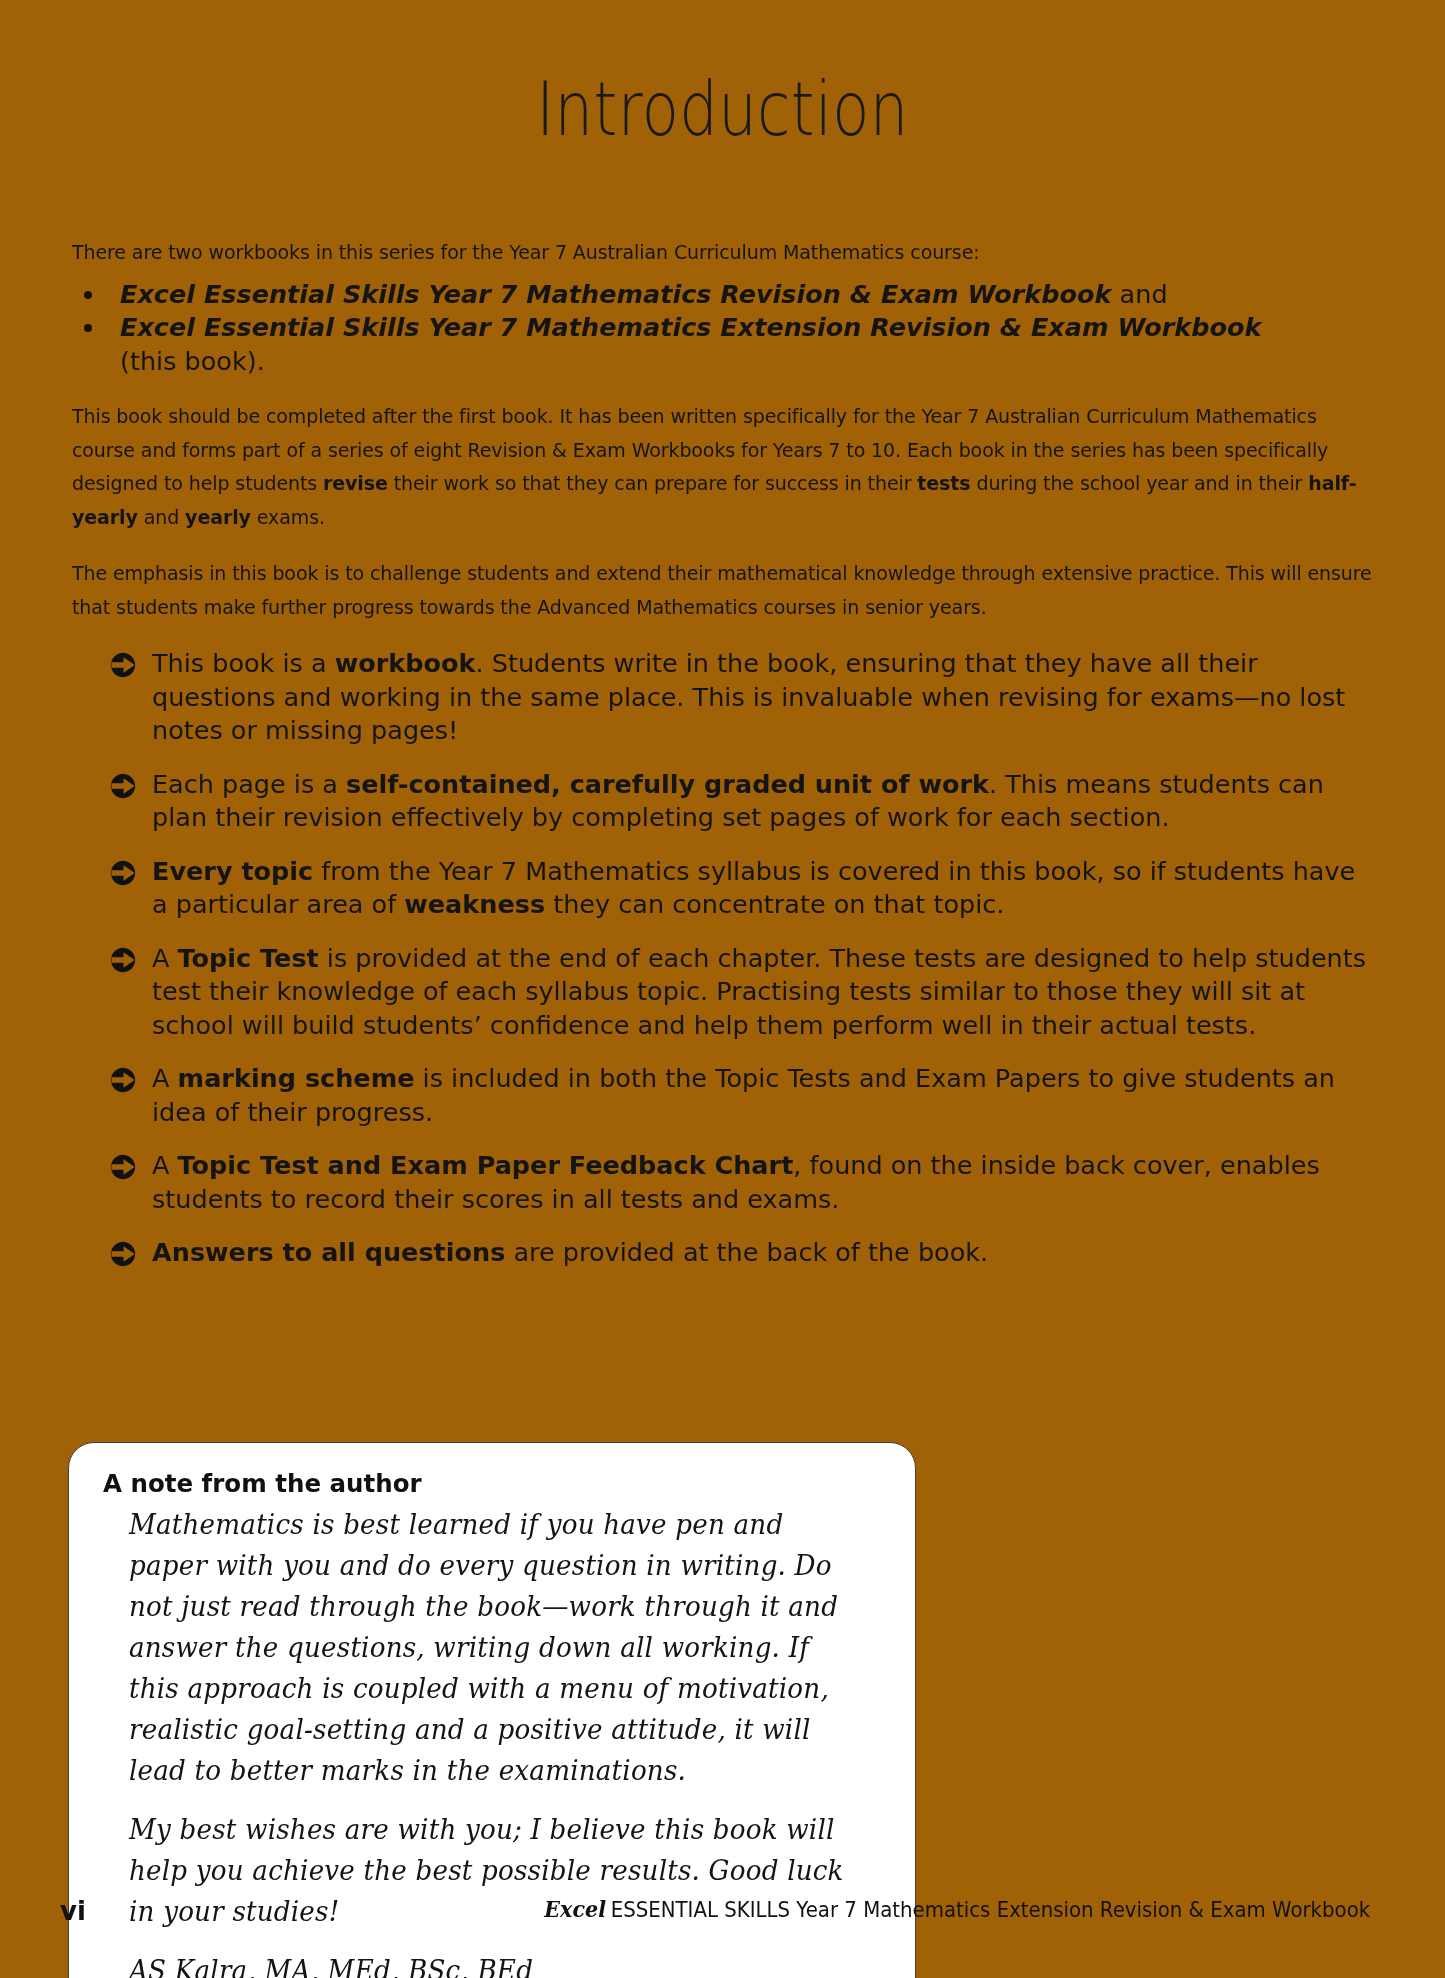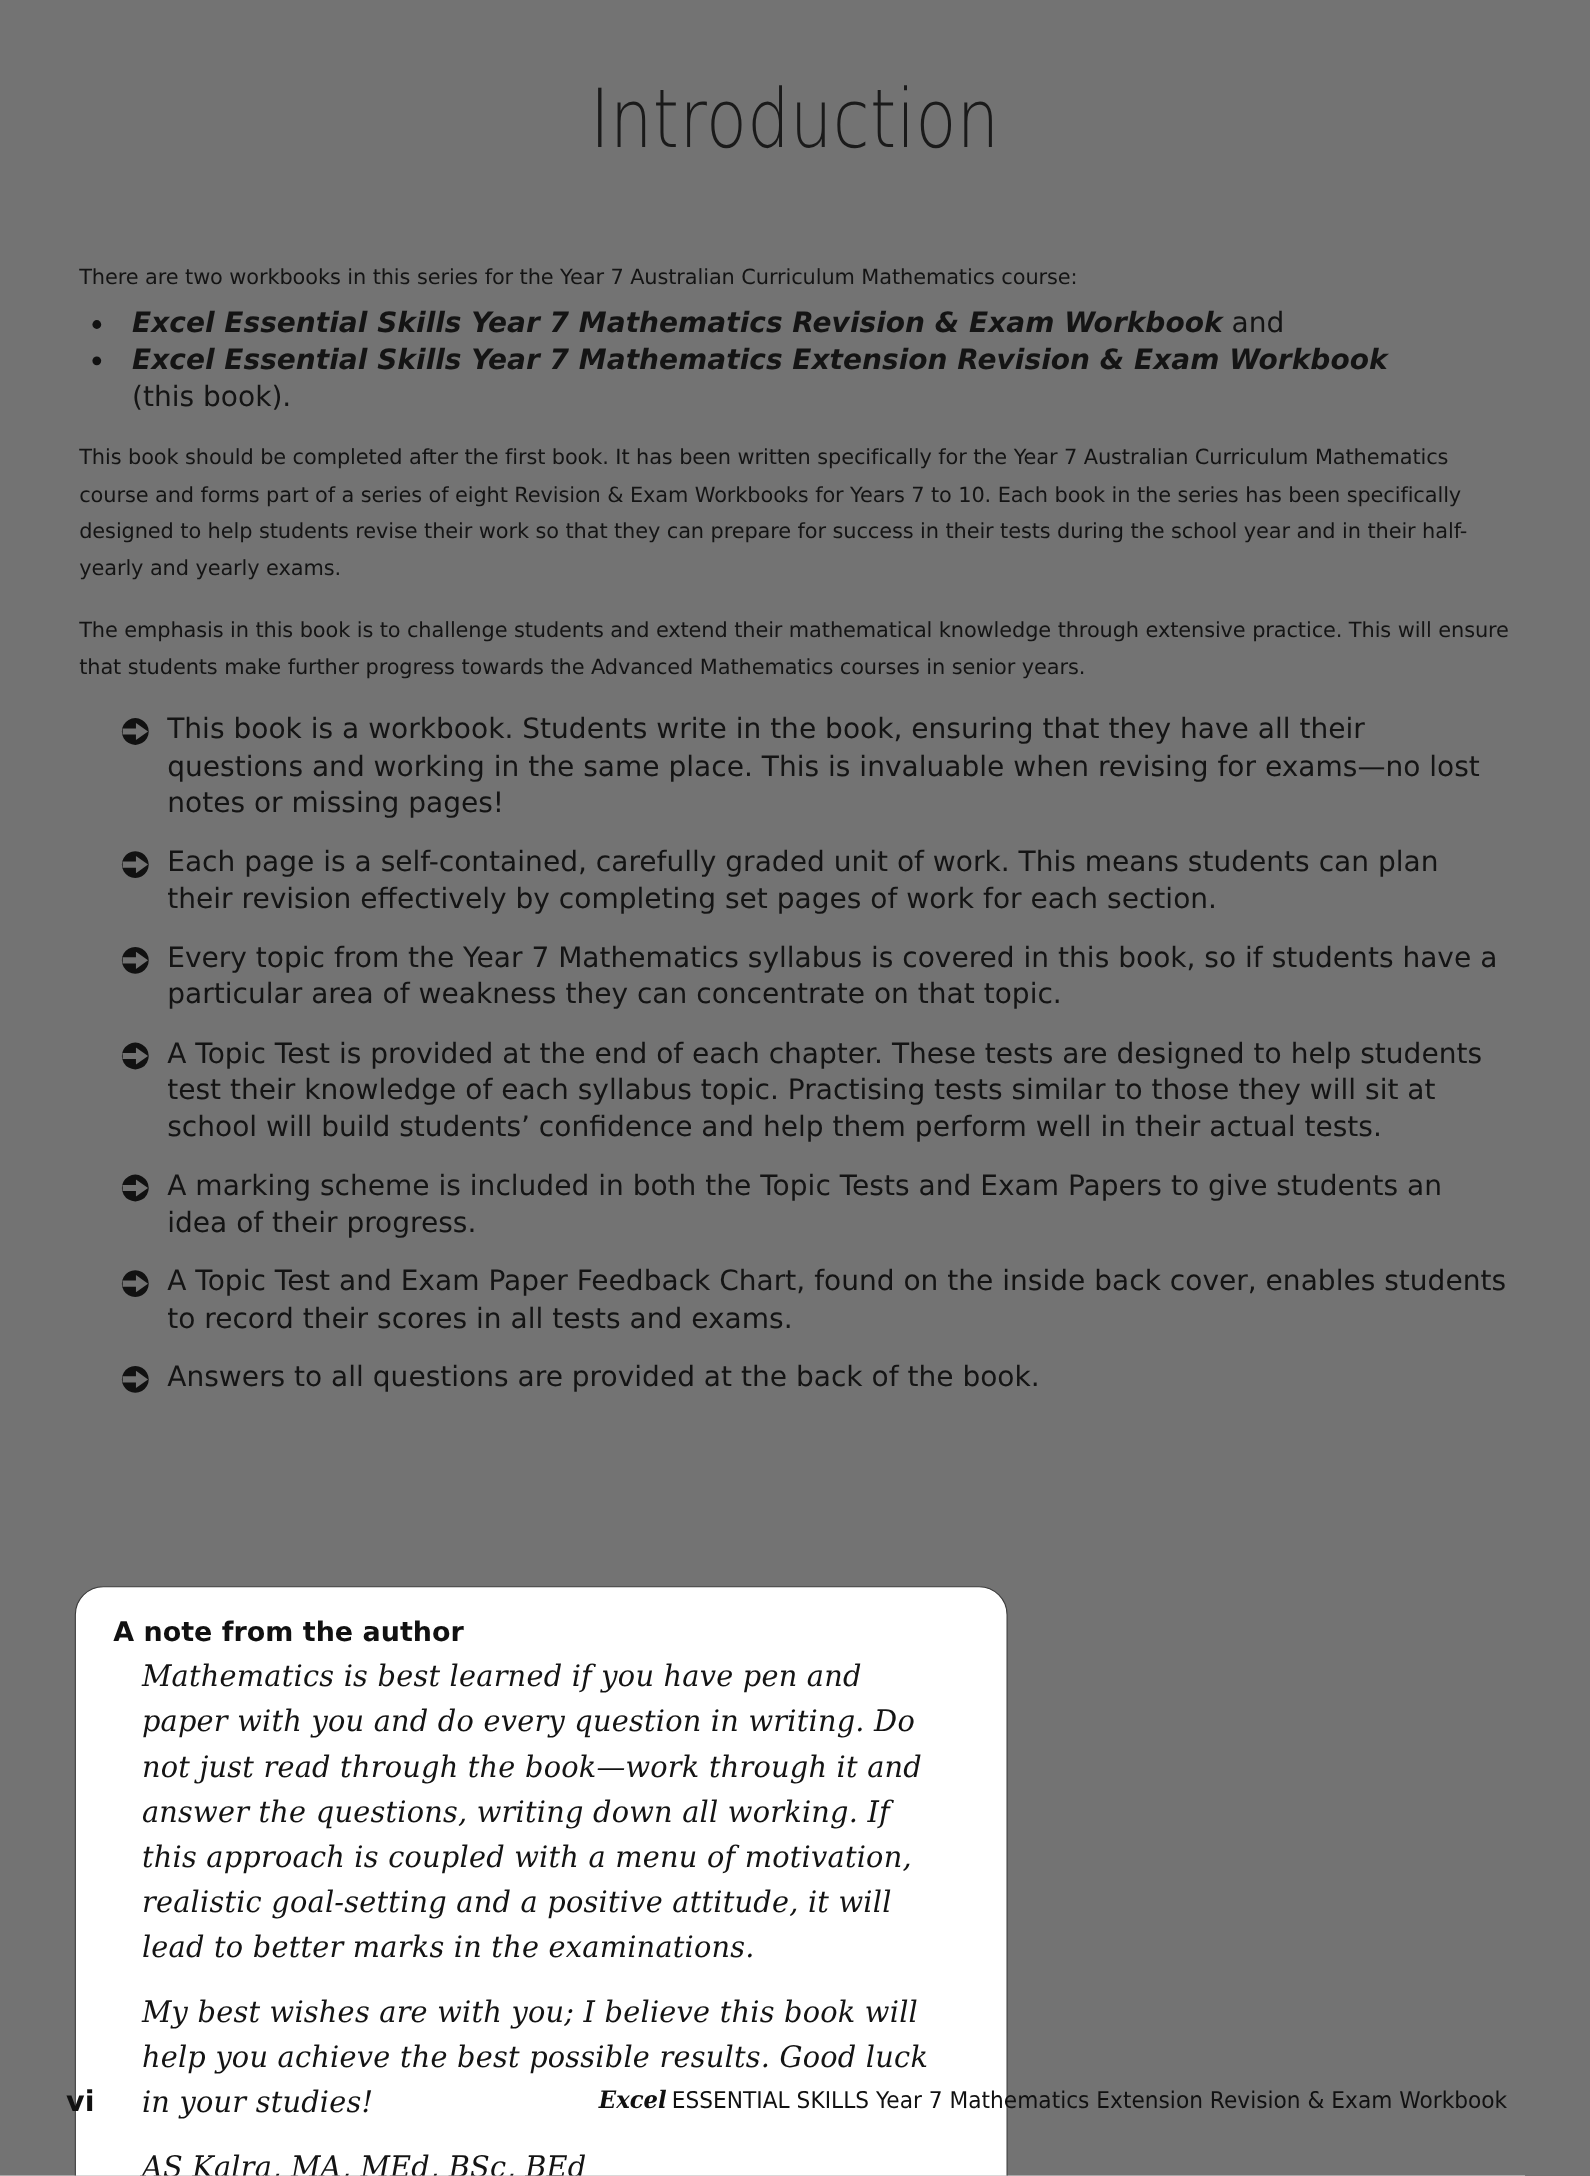--- a/index.html
+++ b/index.html
@@ -4,21 +4,21 @@
 <style>
   html, body {
     margin: 0;
     padding: 0;
     background: #ffffff;
   }
   .page {
     position: relative;
     width: 1445px;
     height: 1978px;
-    background: #737373;
+    background: #a16207;
     box-sizing: border-box;
     padding: 0;
     font-family: "DejaVu Sans", sans-serif;
     color: #000000;
     overflow: hidden;
   }
 
   
   .page-title {
     text-align: center;
@@ -44,21 +44,21 @@
 
   p.body {
     font-size: 19px;
     line-height: 33.5px;
     margin: 0 0 23px 0;
     color: #141414;
     letter-spacing: -0.1px;
   }
   p.body.tight { margin-bottom: 8px; }
 
-  b, strong { font-weight: 400; }
+  b, strong { font-weight: 700; }
 
   
   ul.dot-list {
     list-style: none;
     margin: 0 0 22px 0;
     padding: 0;
   }
   ul.dot-list li {
     position: relative;
     padding-left: 48px;

